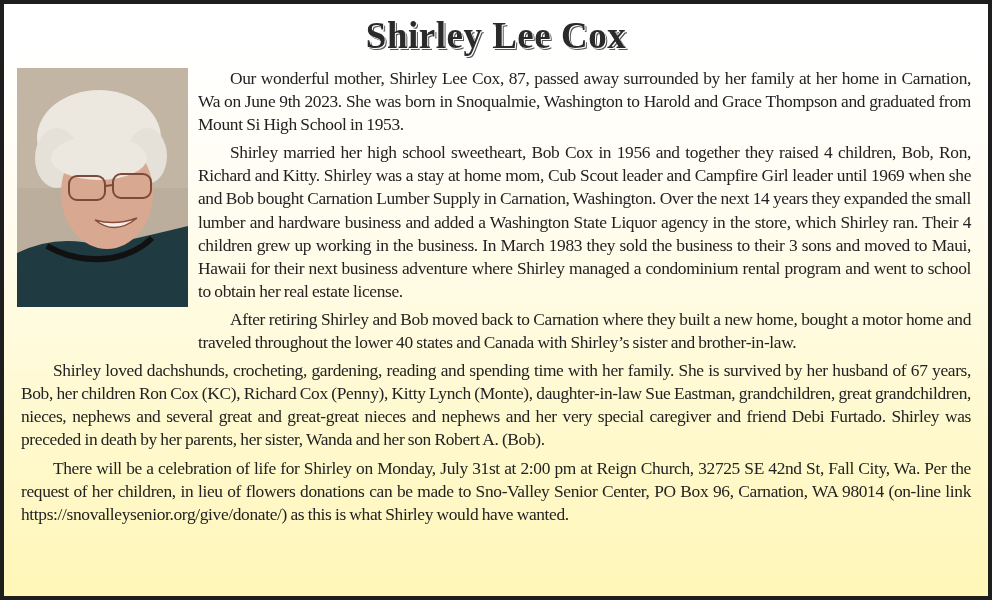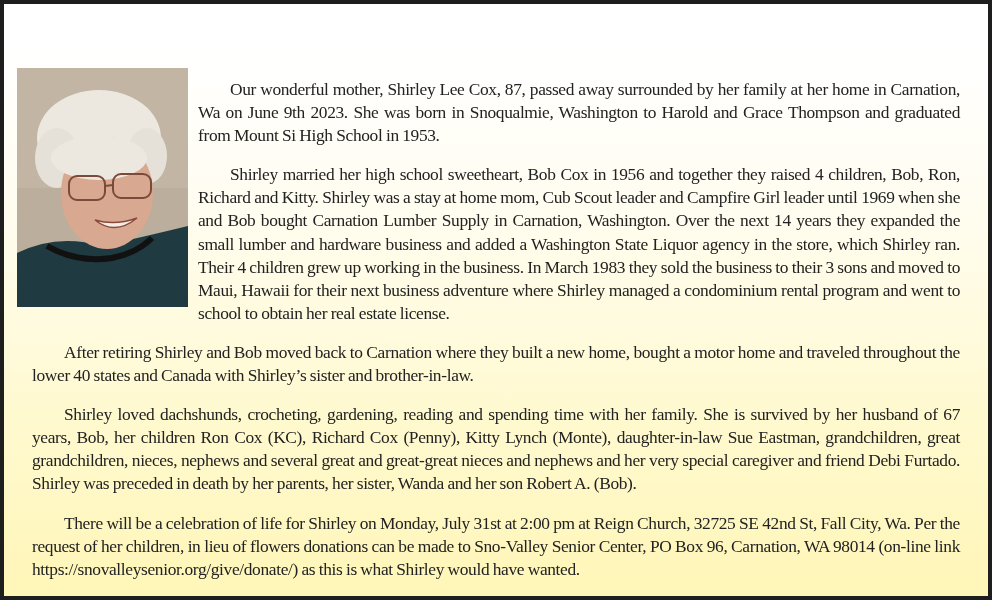--- a/index.html
+++ b/index.html
@@ -24,26 +24,27 @@
     background: #b8a896; overflow: hidden;
   }
   .photo svg { width: 100%; height: 100%; display: block; }
   .body-text {
     position: absolute; left: 0; top: 58px; width: 984px;
     font-size: 17.4px; line-height: 23.1px; color: #222;
     text-align: justify; padding: 0 12px 0 12px; box-sizing: border-box;
     letter-spacing: -0.35px; word-spacing: -0.5px;
   }
   .float-spacer { float: left; width: 182px; height: 270px; }
-  .body-text p { margin: 16px; text-indent: 32px; }
+  .body-text p { margin: 5px; text-indent: 32px; }
 </style>
 </head>
 <body>
 
 <div class="page">
+  <div class="title">Shirley Lee Cox</div>
 
   <div class="photo">
     <svg viewBox="0 0 171 239" preserveAspectRatio="none">
       <rect width="171" height="239" fill="#bcae9c"></rect>
       <rect x="0" y="0" width="171" height="120" fill="#c3b5a4"></rect>
 
       <path d="M0 185 Q40 165 85 178 Q130 168 171 158 L171 239 L0 239 Z" fill="#1f3a40"></path>
       <path d="M30 178 Q60 195 95 190 Q120 185 135 170" stroke="#111" stroke-width="6" fill="none"></path>
 
       <ellipse cx="82" cy="70" rx="62" ry="48" fill="#ece8e0"></ellipse>

